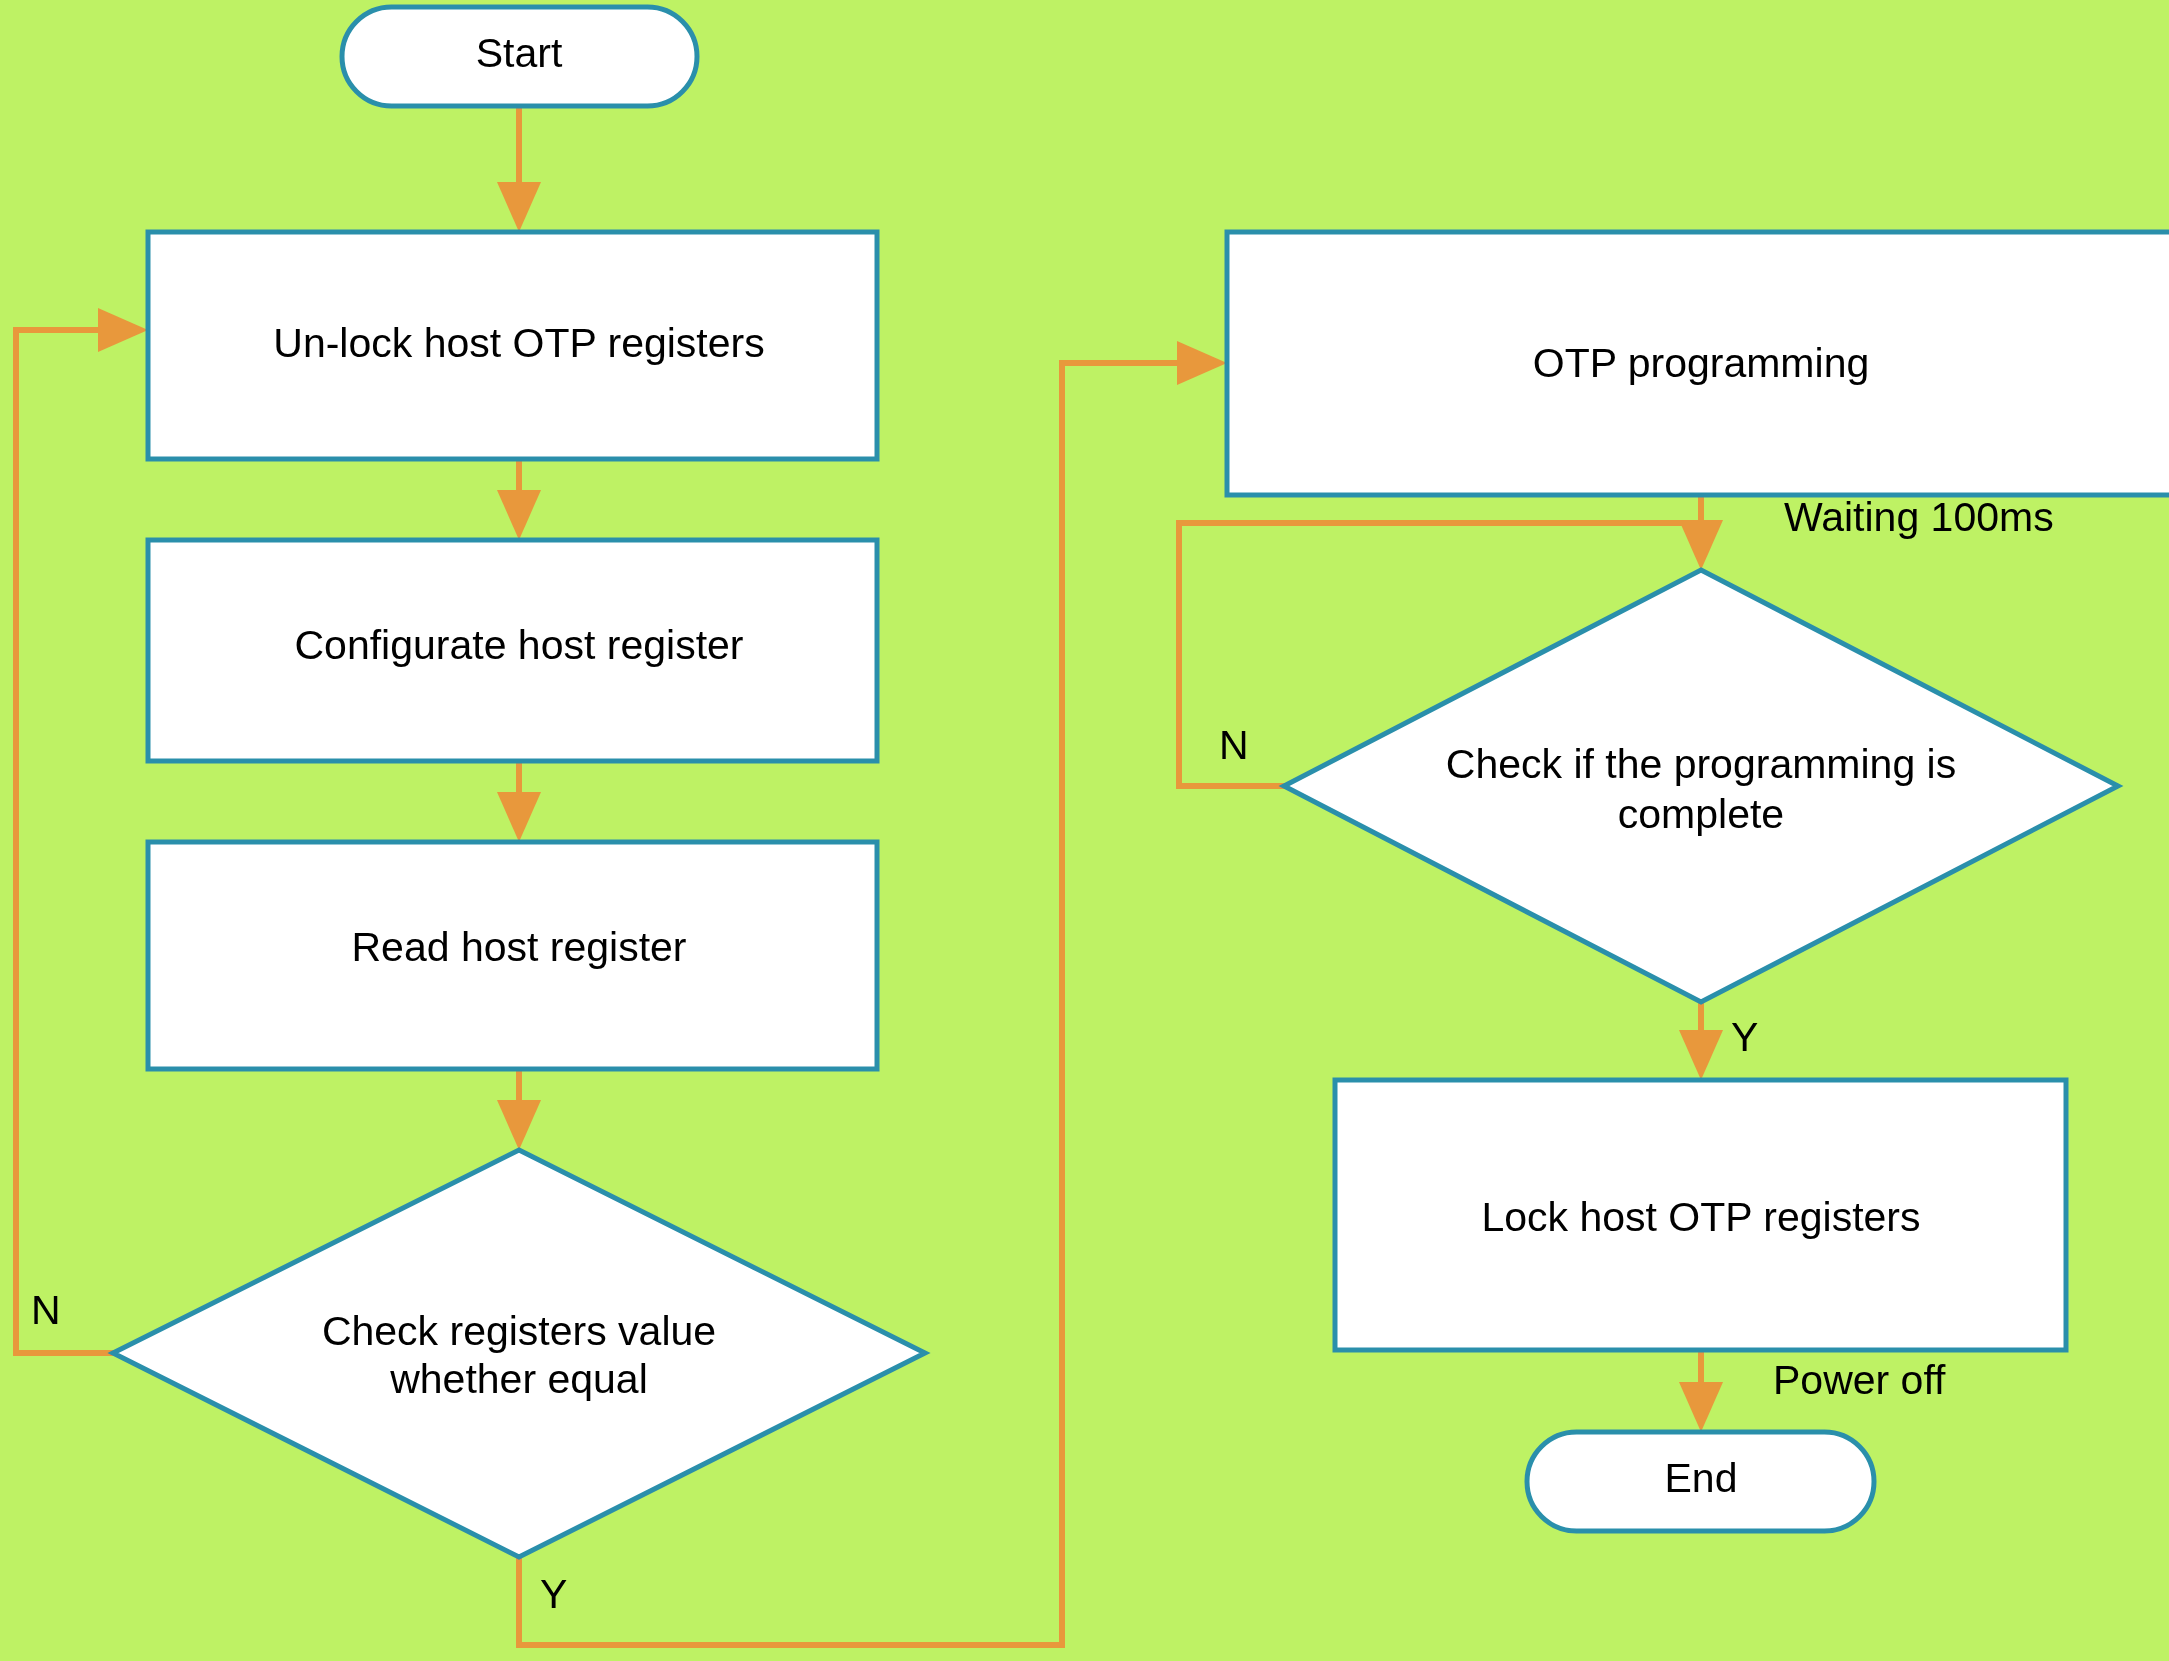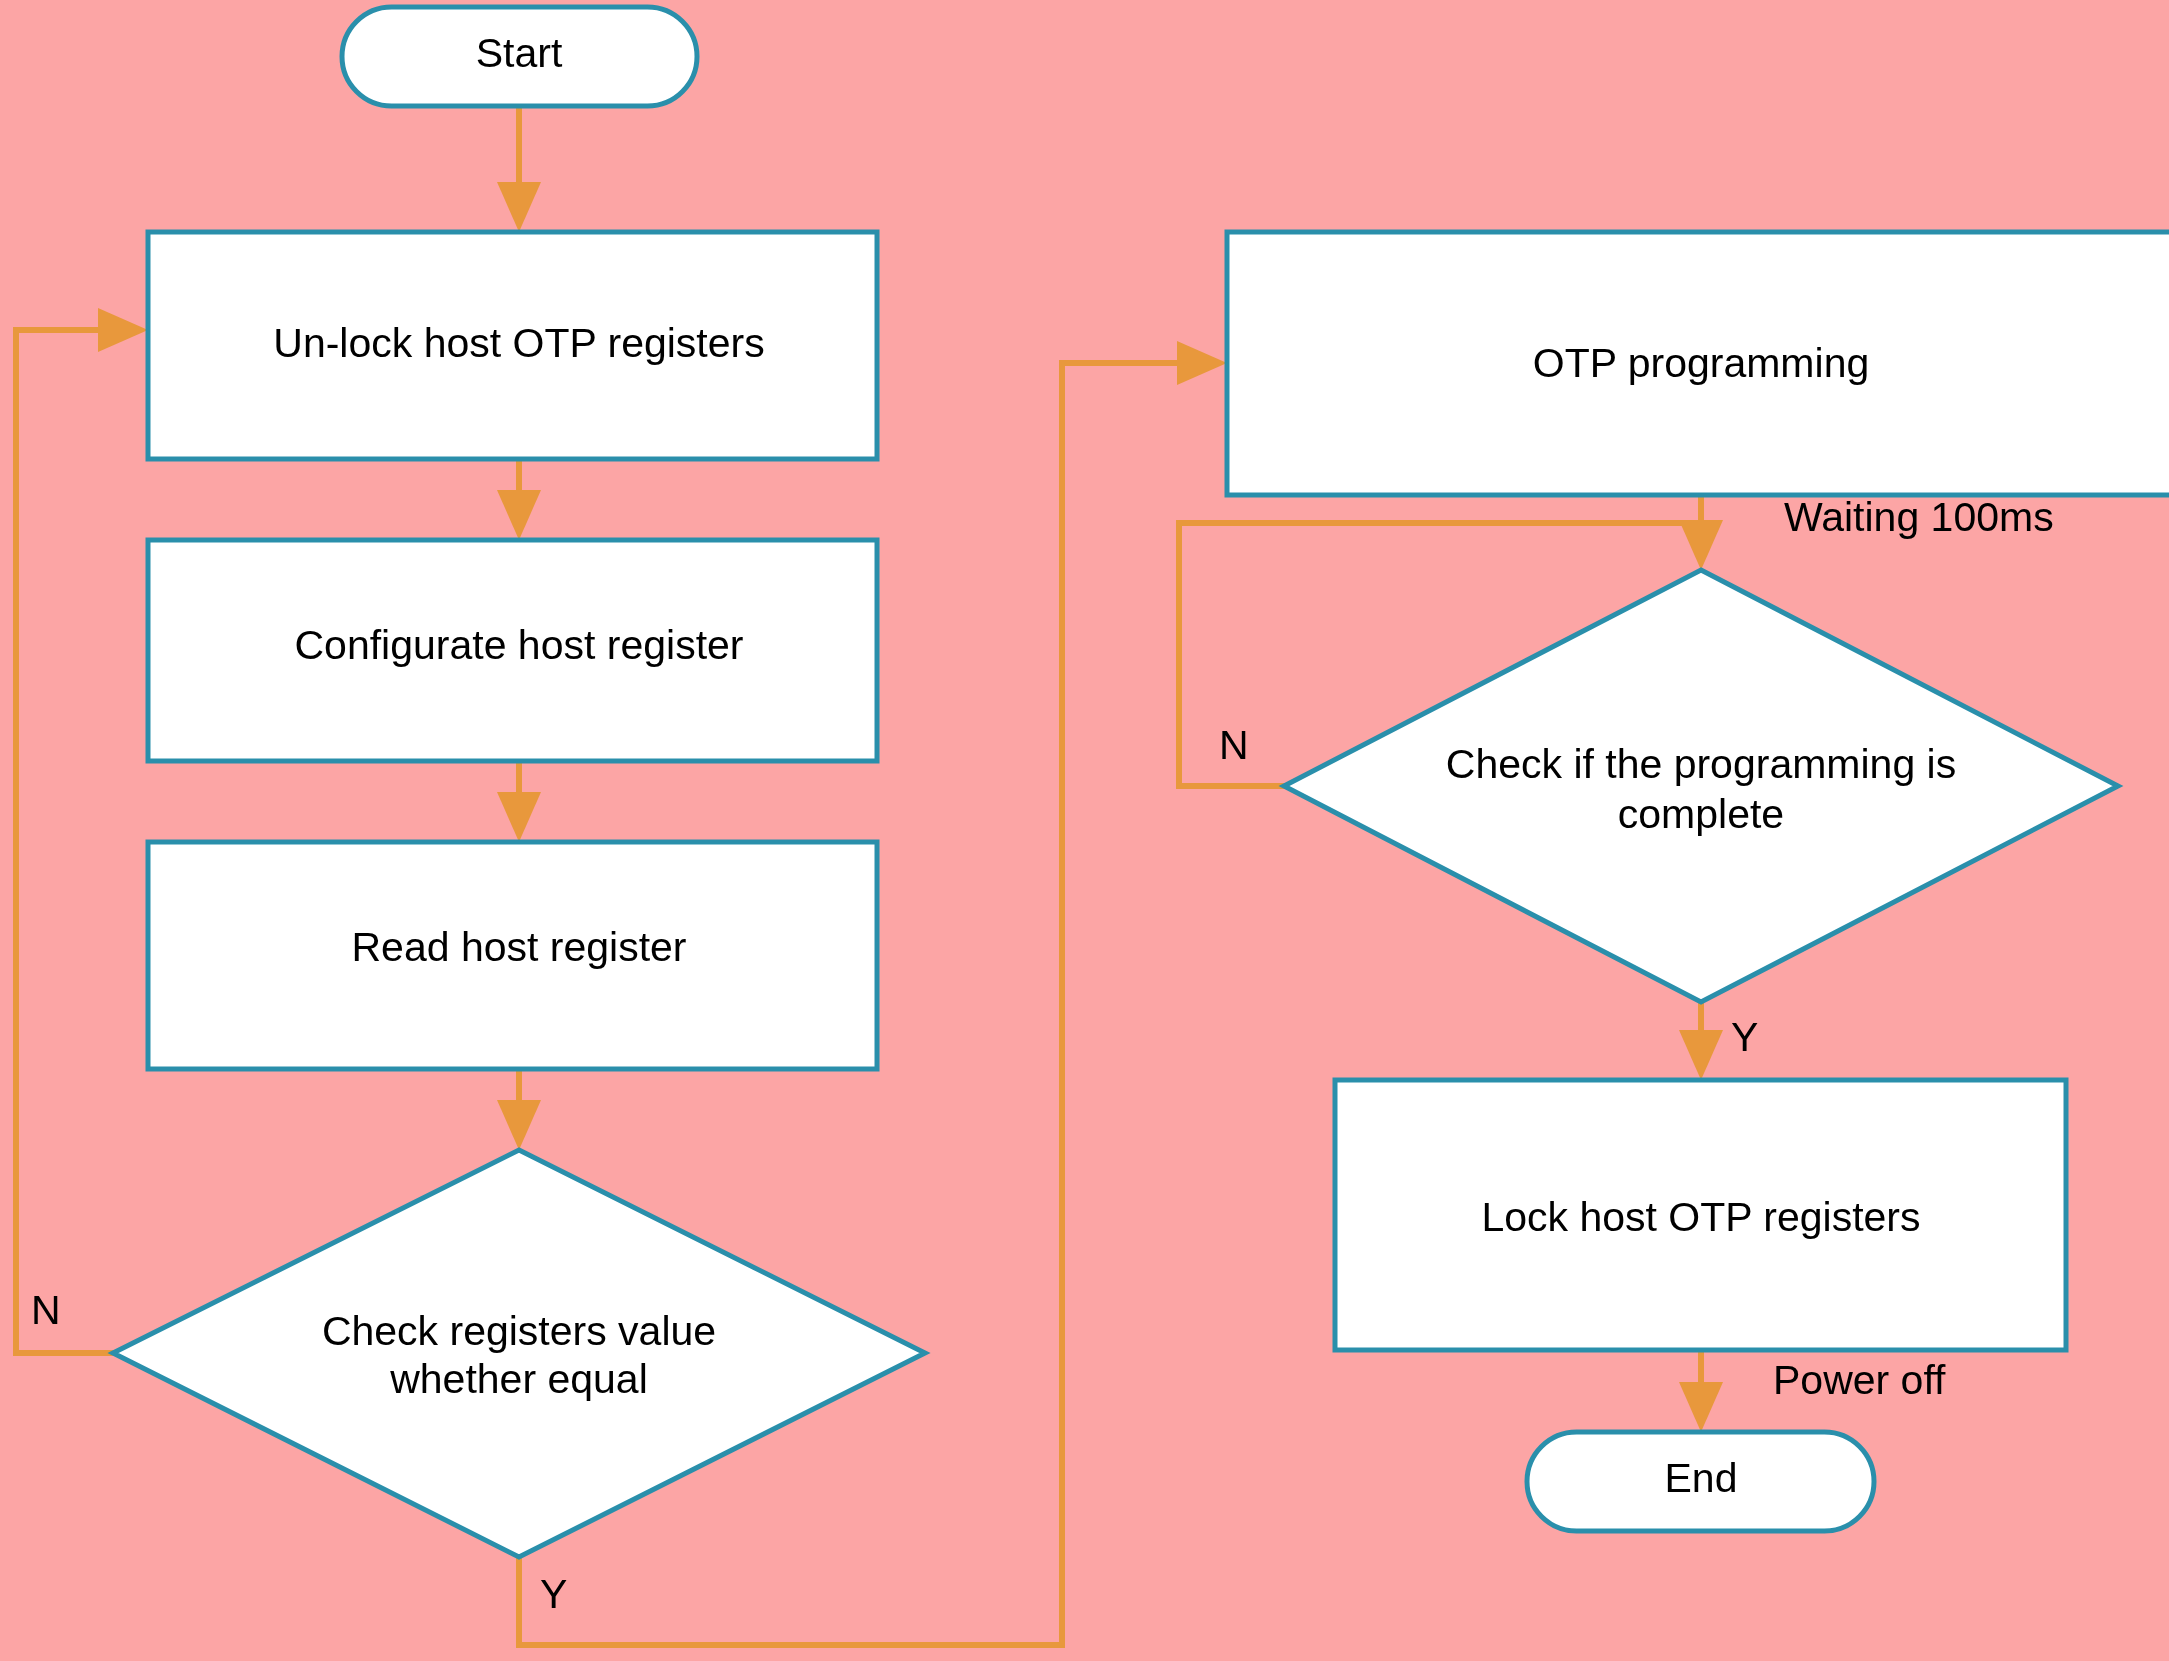--- a/index.html
+++ b/index.html
@@ -10,21 +10,21 @@
   body {
     width: 2169px;
     height: 1661px;
     font-family: "Liberation Sans", sans-serif;
     overflow: hidden;
   }
   #flow-root {
     position: relative;
     width: 2169px;
     height: 1661px;
-    background: #fca5a5;
+    background: #bef264;
   }
   svg#flow-svg {
     position: absolute;
     left: 0;
     top: 0;
     width: 2169px;
     height: 1661px;
     display: block;
   }
   .node-shape {

